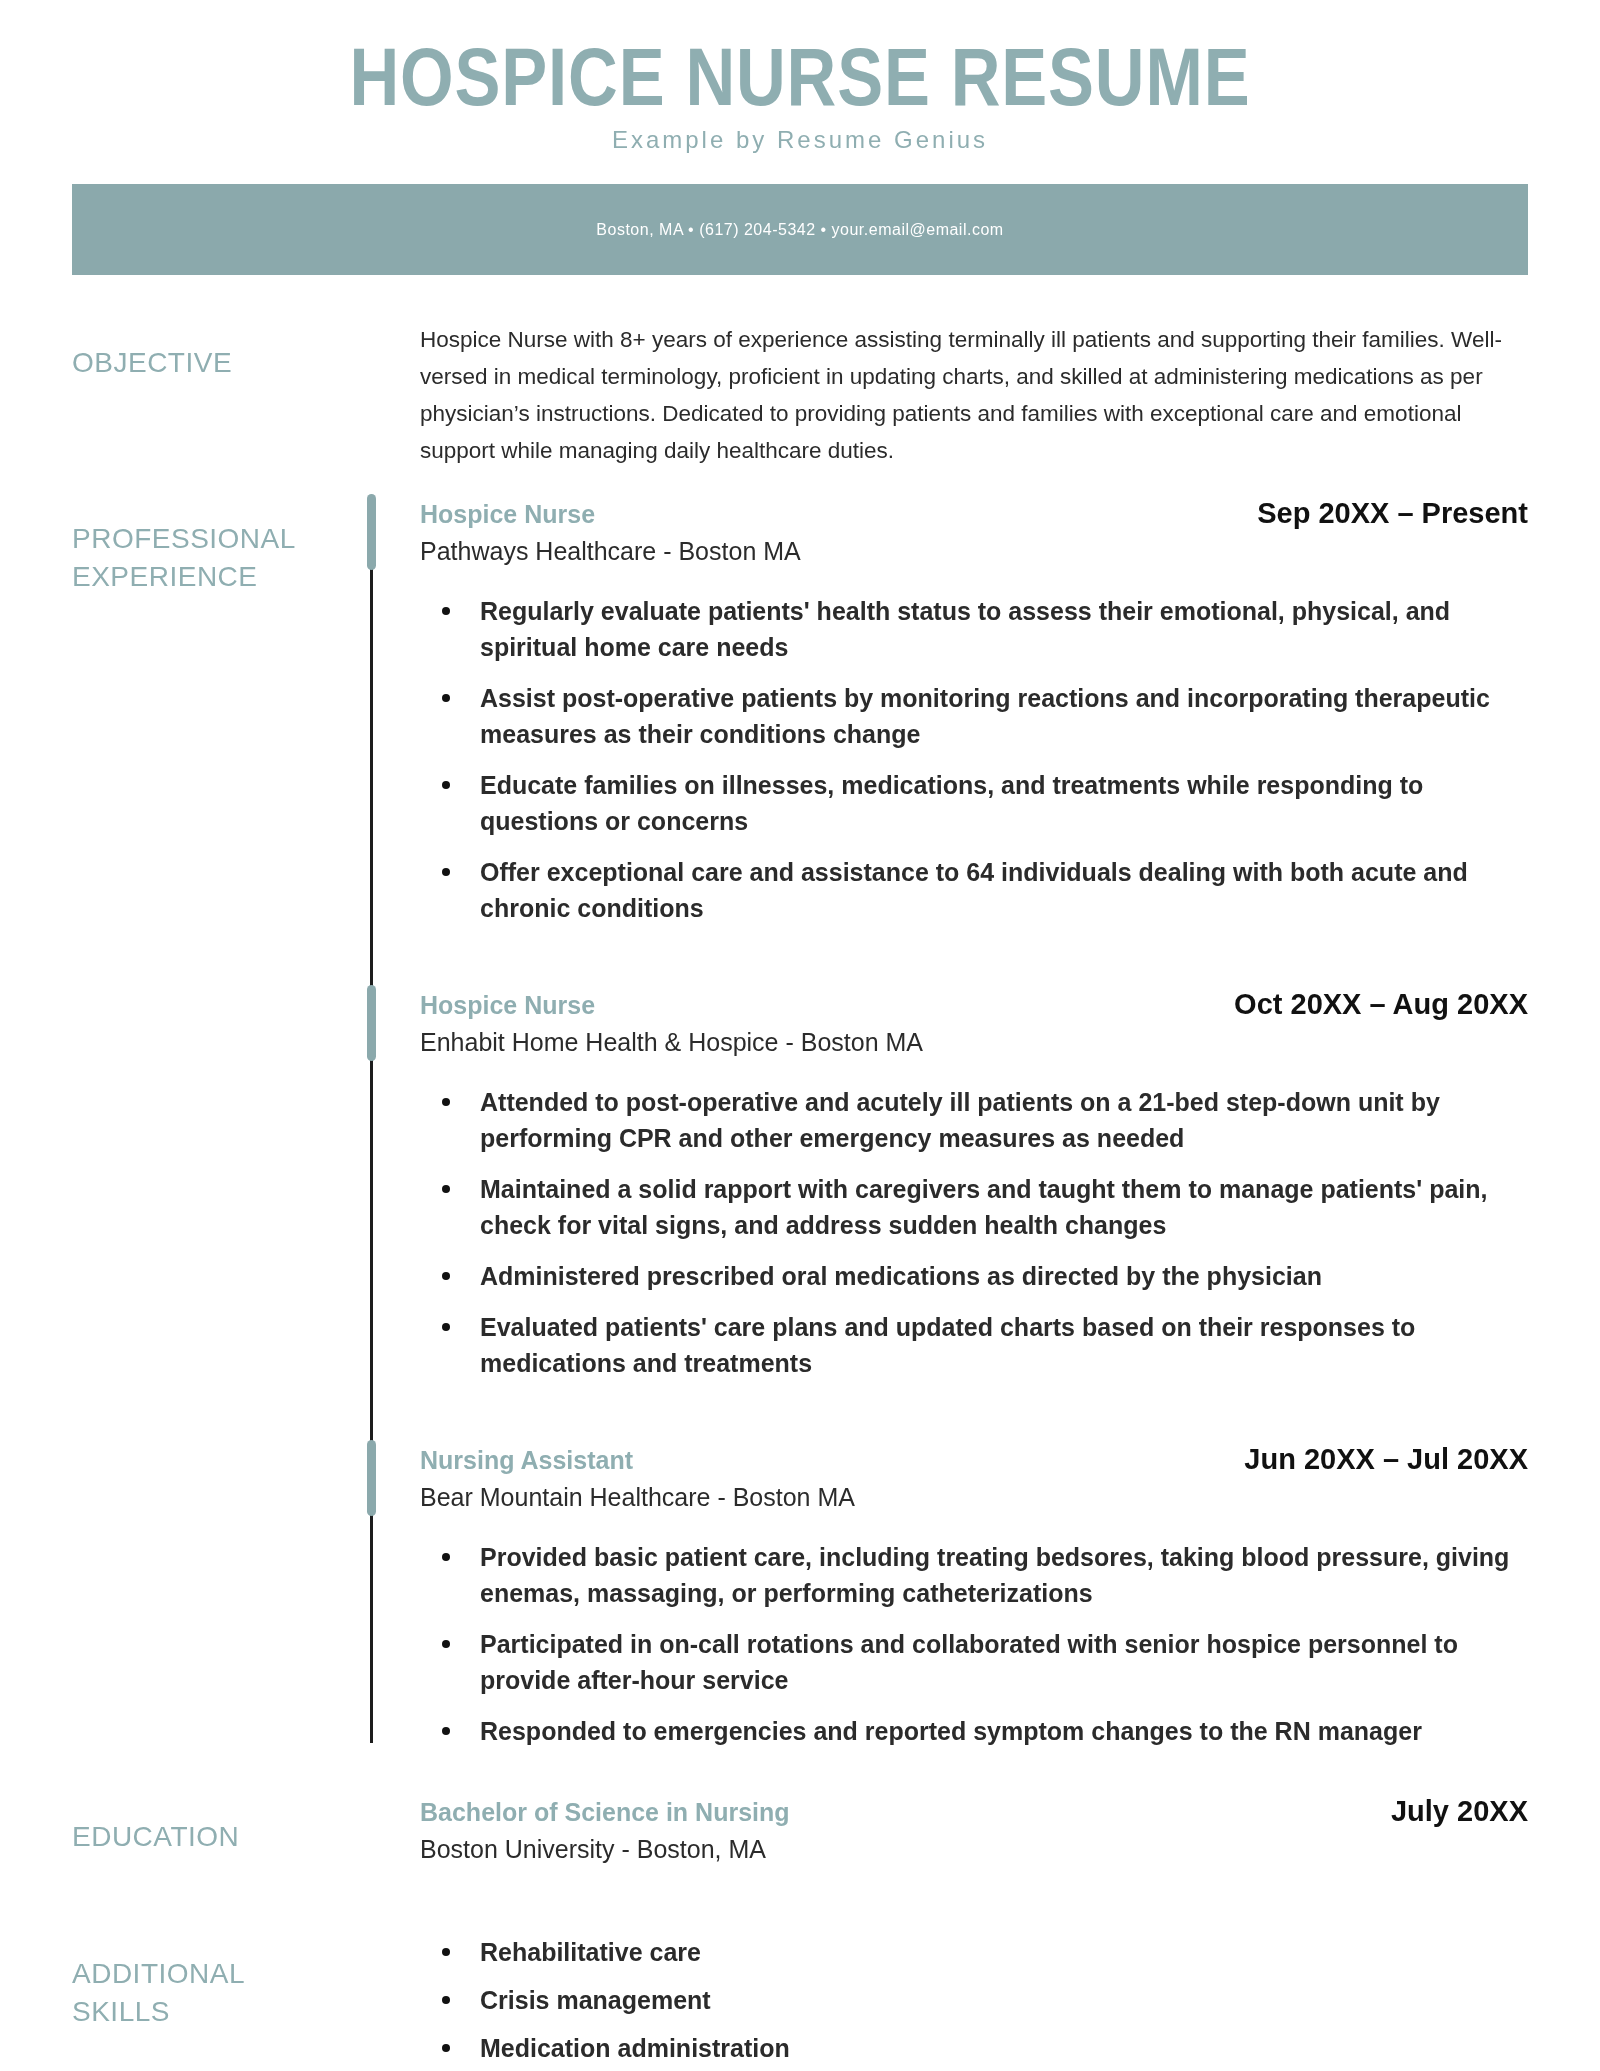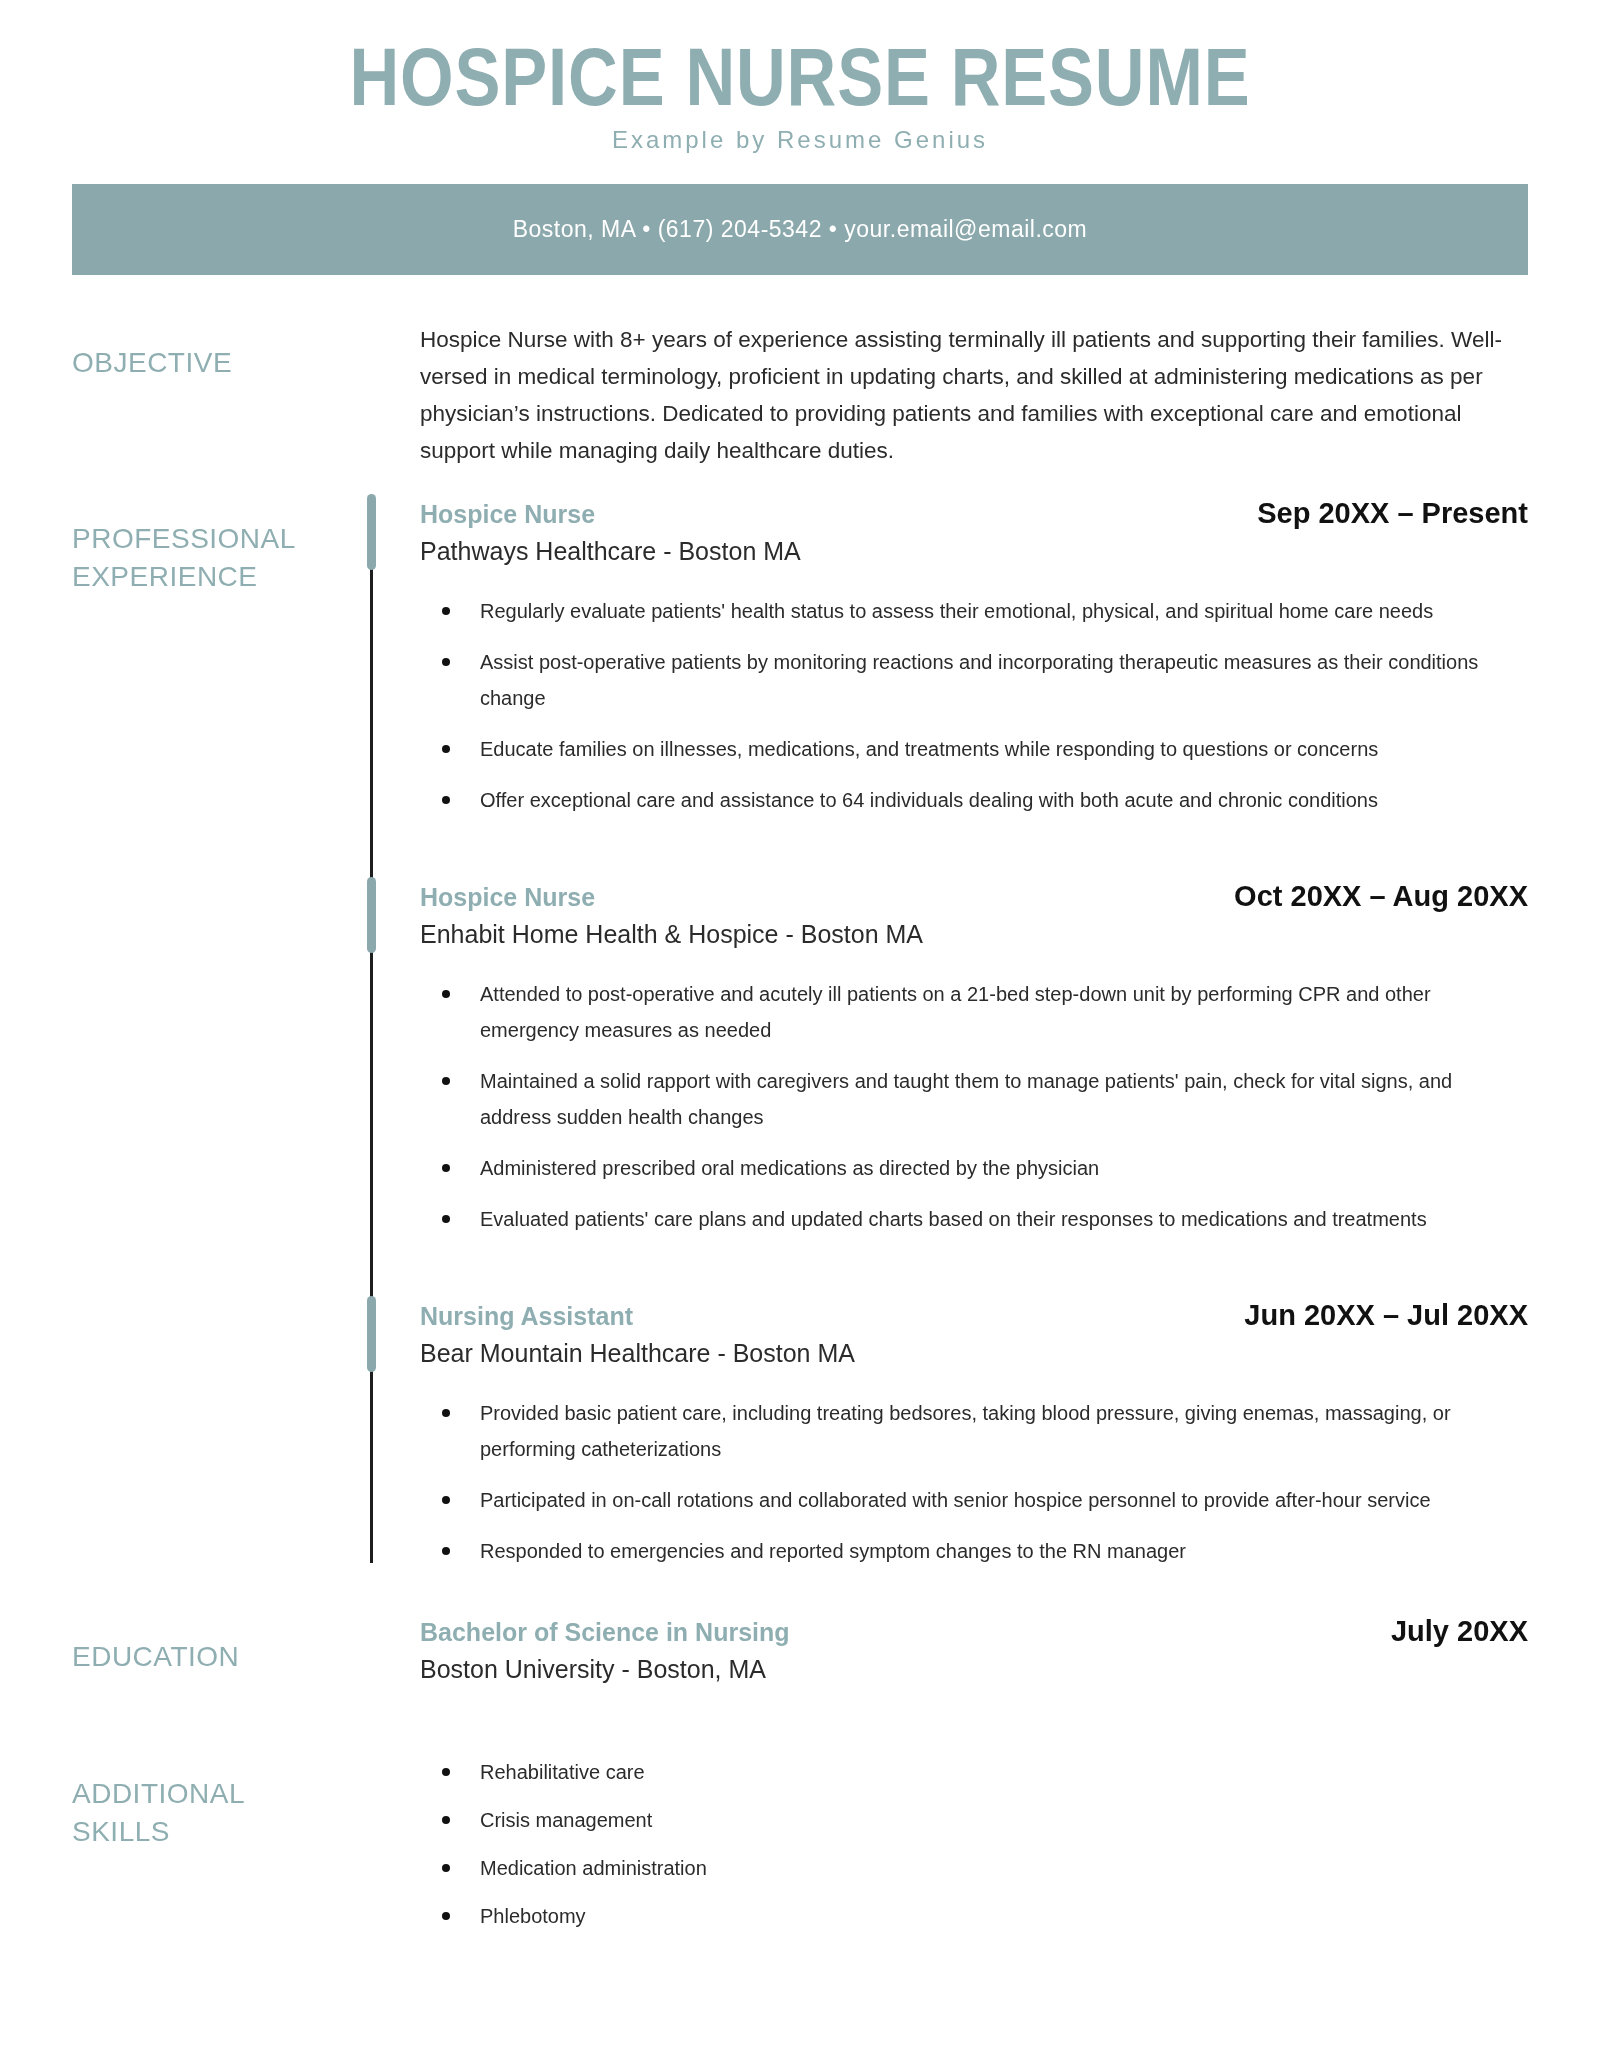--- a/index.html
+++ b/index.html
@@ -36,21 +36,21 @@
     font-size:24px;
     letter-spacing:3px;
     color:var(--heading);
   }
   .contact-bar{
     margin:30px 72px 0;
     height:91px;
     background:var(--accent);
     color:#ffffff;
     display:flex;align-items:center;justify-content:center;
-    font-size:23px;
+    font-size:16px;
     letter-spacing:0.5px;
   }
   
   .content{margin:0 72px;}
   .row{
     display:grid;
     grid-template-columns:348px 1fr;
     align-items:start;
   }
   .section-heading{
@@ -90,24 +90,25 @@
   }
   .job-header{display:flex;justify-content:space-between;align-items:baseline;}
   .job-title{font-size:25px;font-weight:bold;color:var(--heading);}
   .job-dates{font-size:29px;font-weight:bold;color:var(--dates);white-space:nowrap;}
   .job-company{font-size:25px;margin-top:7px;}
   
   ul.bullets{list-style:none;margin:27px 0 0;padding:0;}
   ul.bullets li{
     position:relative;
     padding-left:60px;
-    font-size:20px;
+    font-size:25px;
     line-height:36px;
     margin-bottom:15px;
     max-width:1110px;
+    font-weight:bold;
   }
   ul.bullets li:last-child{margin-bottom:0;}
   ul.bullets li::before{
     content:'';
     position:absolute;
     left:22px;top:14px;
     width:8px;height:8px;
     border-radius:50%;
     background:#111;
   }

